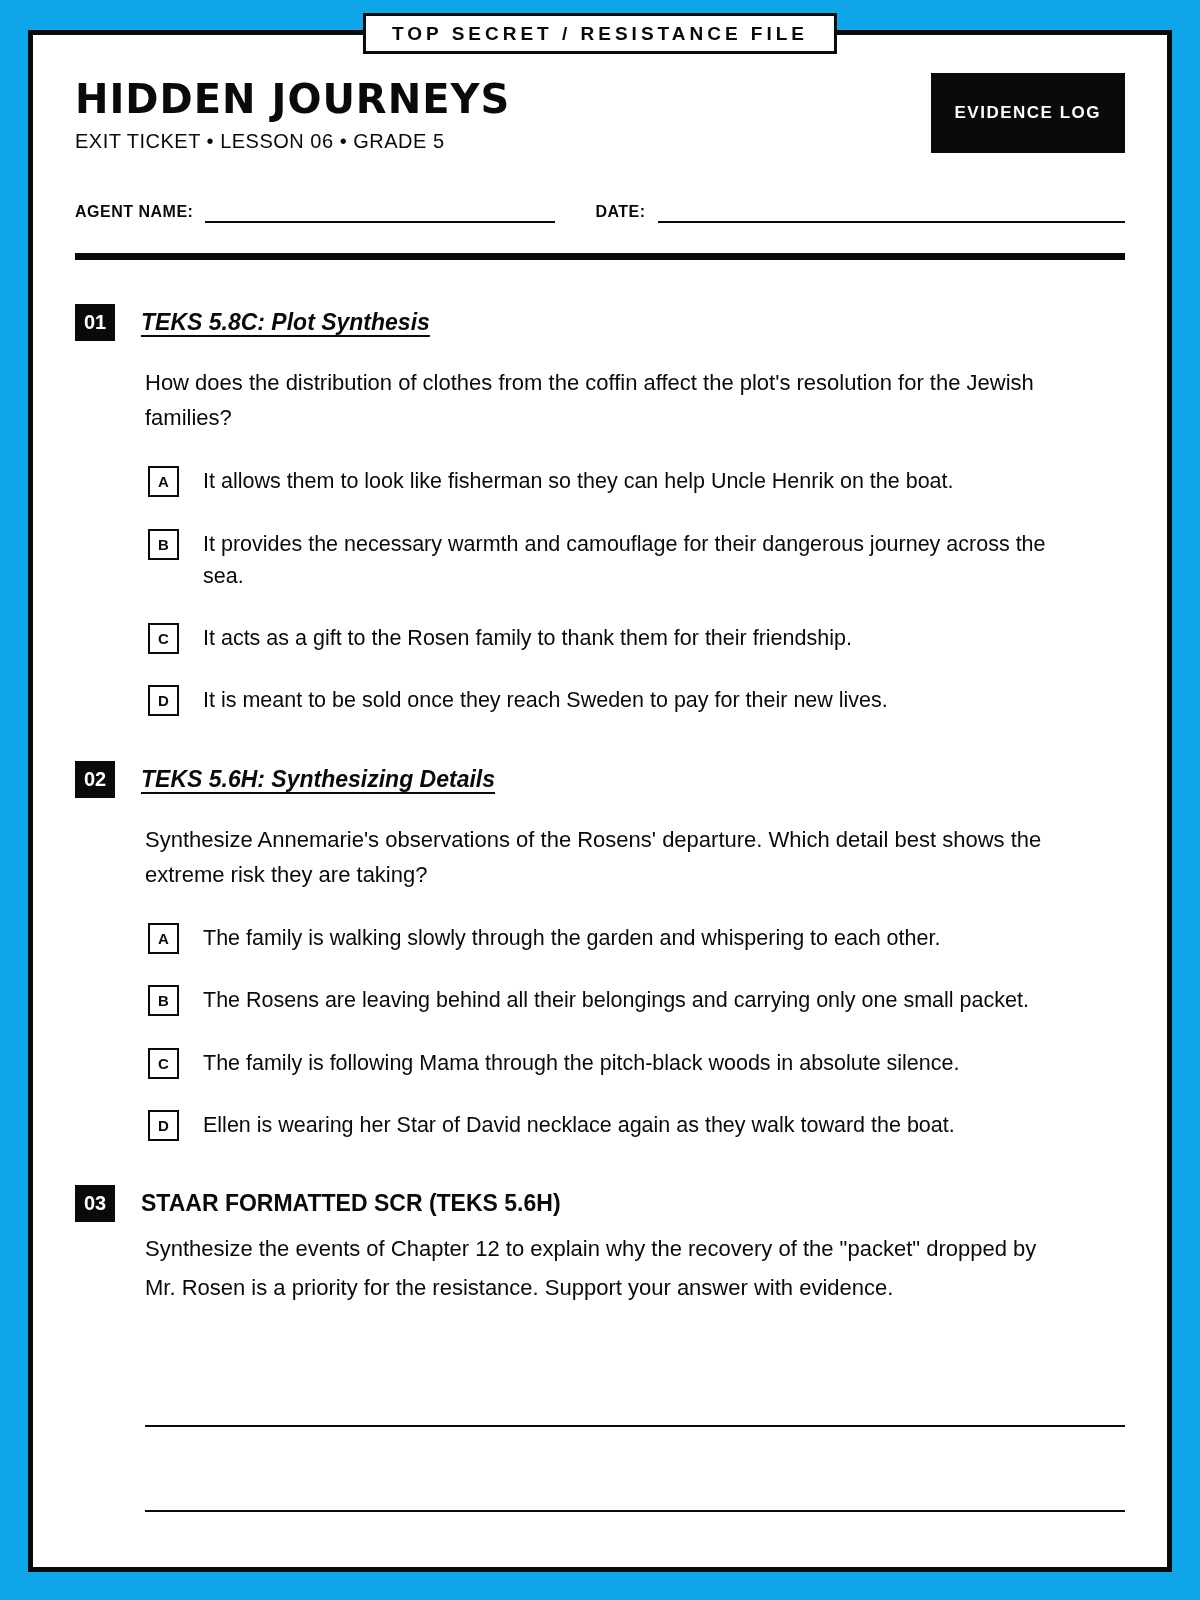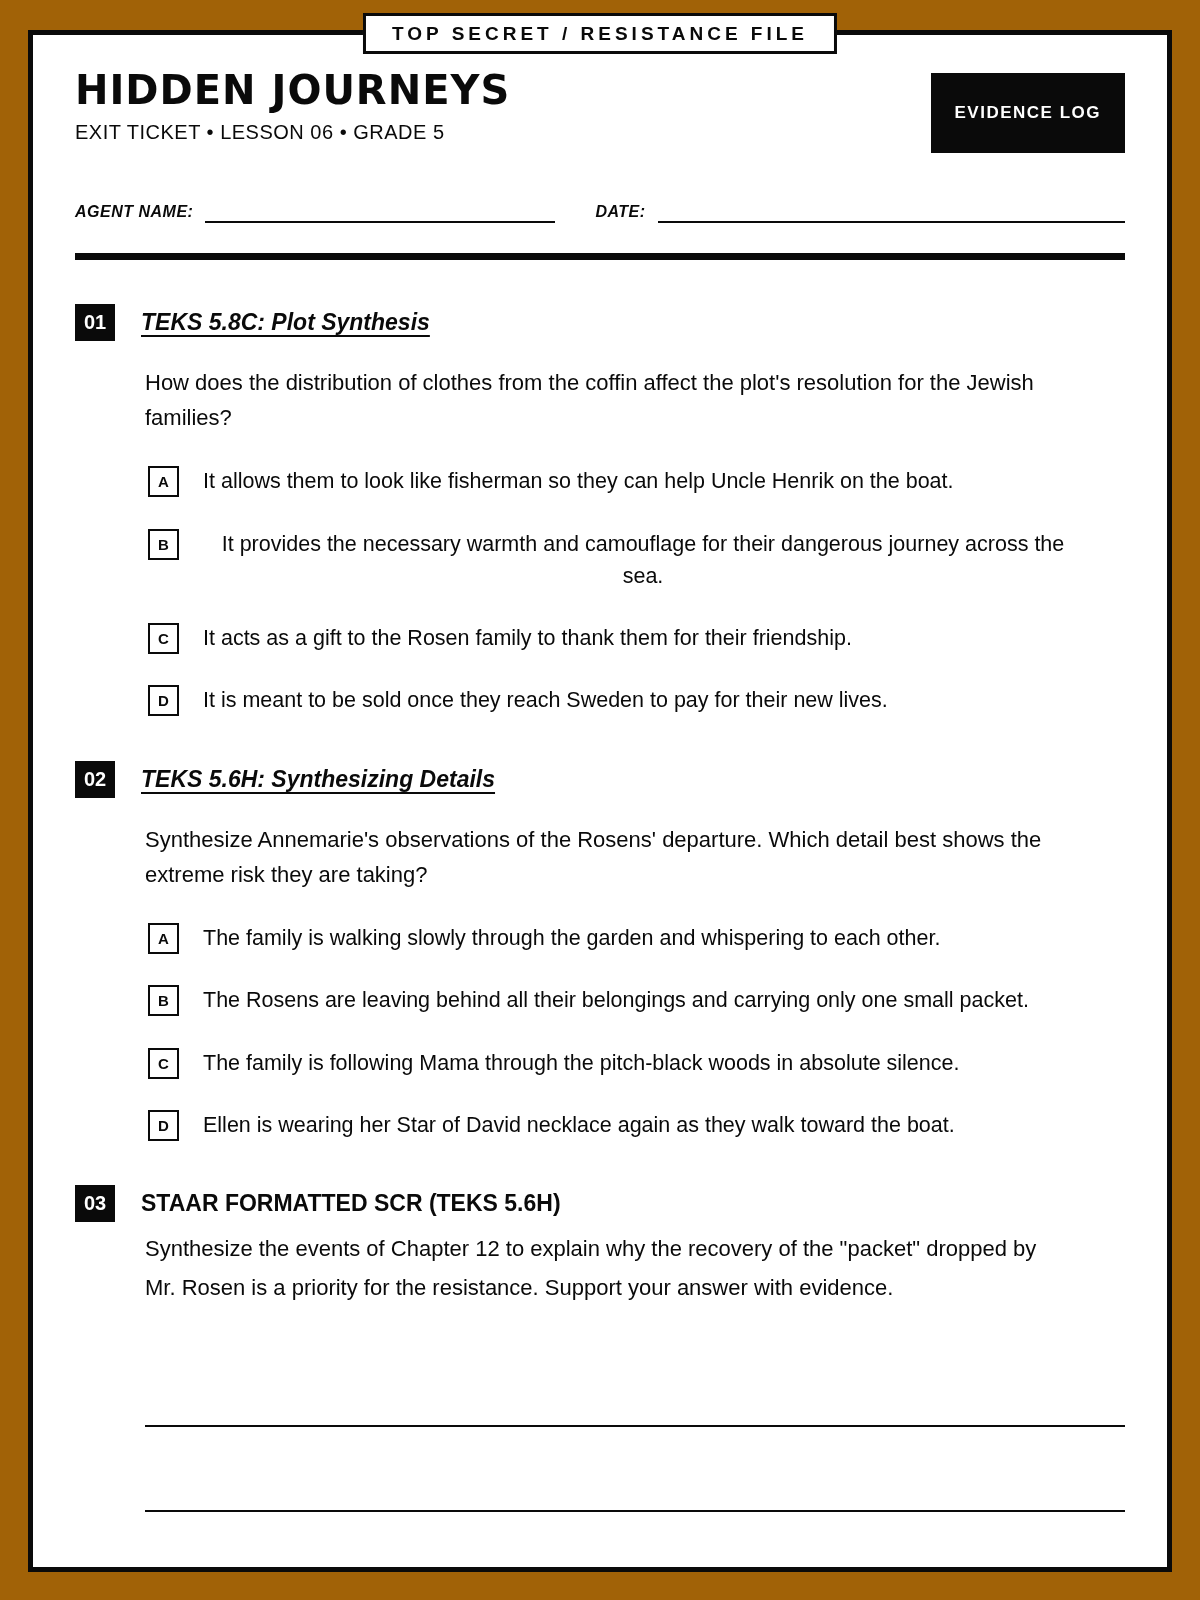--- a/index.html
+++ b/index.html
@@ -3,21 +3,21 @@
 <meta charset="utf-8">
 <style>
   * { margin: 0; padding: 0; box-sizing: border-box; }
   html, body { background: #ffffff; }
   body {
     width: 1200px; height: 1600px;
     font-family: "Liberation Sans", sans-serif;
     color: #0a0a0a;
     position: relative;
   }
-  .page { position: absolute; inset: 0; background: #a16207; }
+  .page { position: absolute; inset: 0; background: #0ea5e9; }
 
   .frame {
     position: absolute;
     left: 28px; right: 28px; top: 30px; bottom: 28px;
     border: 5px solid #0a0a0a;
     background: #fff;
   }
 
   .top-tab {
     position: absolute;
@@ -33,21 +33,21 @@
     white-space: nowrap;
   }
 
   .content {
     position: absolute;
     left: 33px; right: 33px; top: 35px; bottom: 33px;
     padding: 34px 42px 0 42px;
     overflow: hidden;
   }
 
-  .header-row { display: flex; justify-content: space-between; align-items: flex-start; }
+  .header-row { display: flex; justify-content: space-between; align-items: flex-end; }
   .title {
     font-family: "DejaVu Sans", sans-serif;
     font-weight: bold;
     font-size: 40px;
     letter-spacing: 1px;
     line-height: 1.05;
   }
   .subtitle {
     margin-top: 10px;
     font-weight: normal;
@@ -70,21 +70,20 @@
     align-items: flex-end;
     margin-top: 44px;
     gap: 12px;
   }
   .form-label {
     font-weight: bold;
     font-size: 16px;
     letter-spacing: 0.5px;
     padding-bottom: 2px;
     white-space: nowrap;
-    font-style: italic;
   }
   .write-line {
     border-bottom: 2px solid #0a0a0a;
     height: 26px;
   }
   .line-agent { width: 350px; margin-right: 28px; }
   .line-date { flex: 1; }
 
   .divider {
     margin-top: 30px;
@@ -133,21 +132,20 @@
     font-weight: bold;
     font-size: 15px;
     flex: 0 0 auto;
     margin-top: 1px;
     cursor: pointer;
   }
   .opt-text {
     font-size: 21.5px;
     line-height: 1.5;
     max-width: 880px;
-    text-align: center;
   }
 
   .scr-question {
     margin: 8px 0 0 70px;
     font-size: 22px;
     line-height: 1.75;
     max-width: 900px;
   }
   .answer-line {
     margin-left: 70px;

